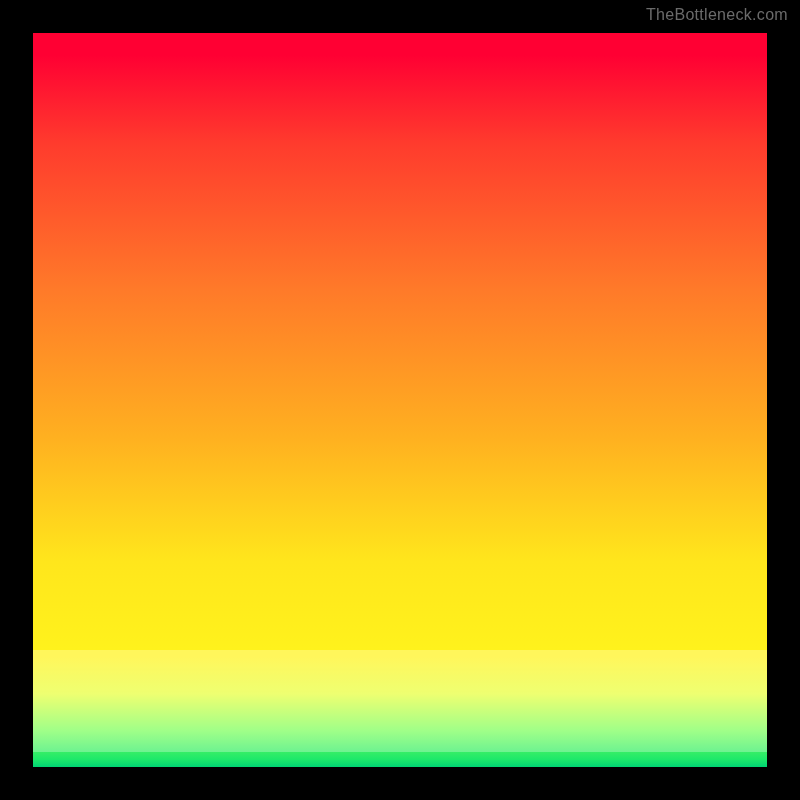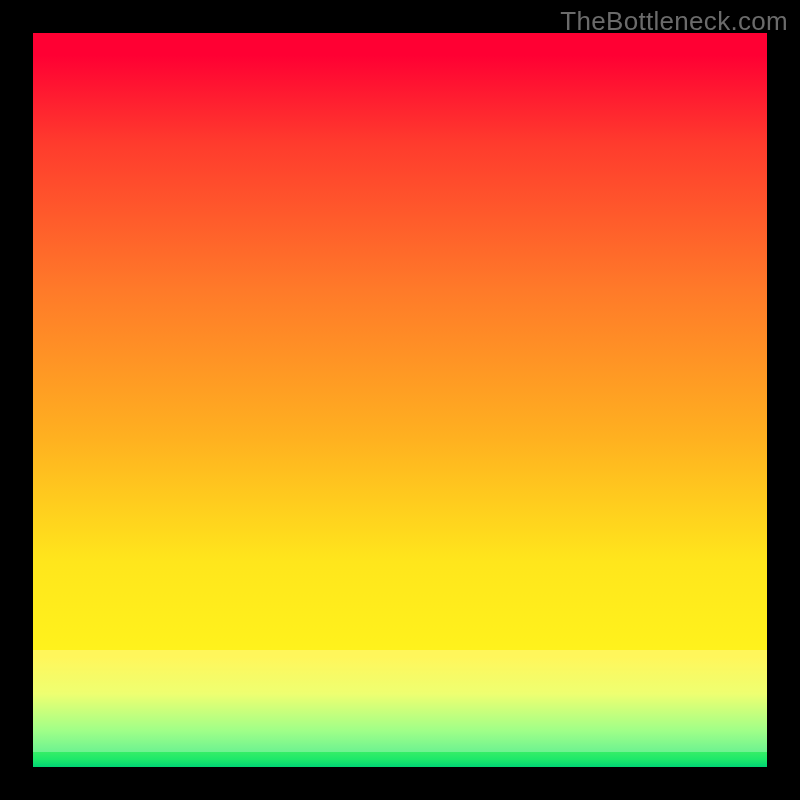--- a/index.html
+++ b/index.html
@@ -48,21 +48,21 @@
     left: 0;
     width: 100%;
     background: rgba(255,255,255,0.28);
     mix-blend-mode: screen;
   }
   .watermark {
     position: absolute;
     top: 6px;
     right: 12px;
     color: #6b6b6b;
-    font-size: 26px;
+    font-size: 16px;
     letter-spacing: 0.3px;
     user-select: none;
   }
   svg { display: block; }
 </style>
 </head>
 <body>
 
 <div class="frame">
   <div class="watermark">TheBottleneck.com</div>

